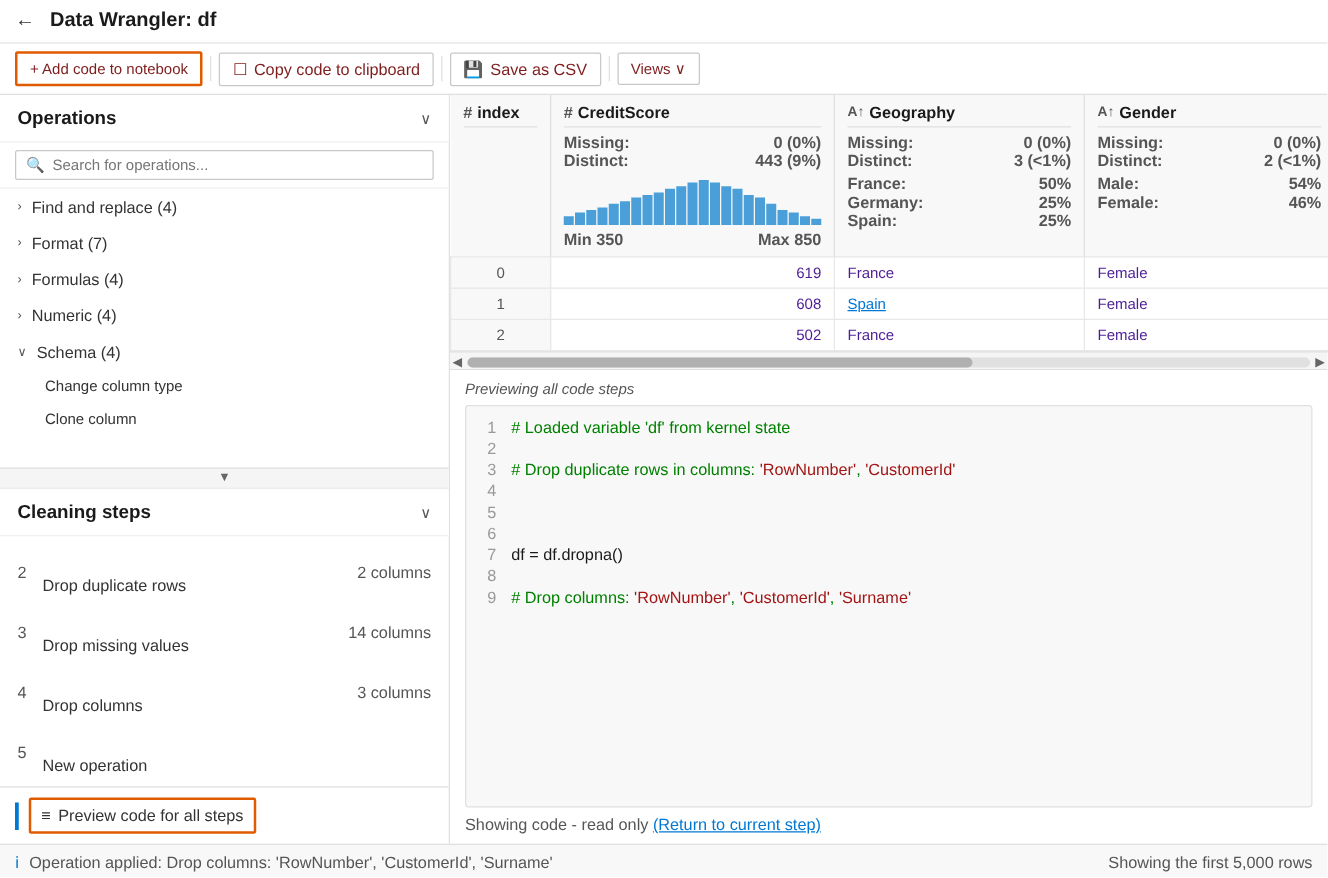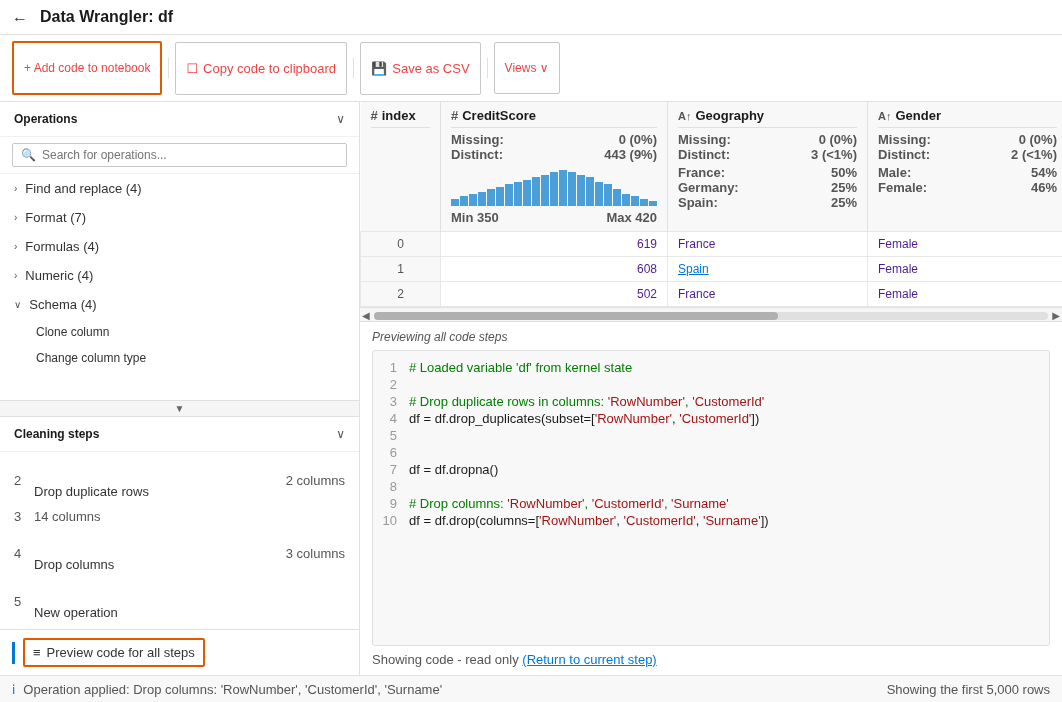--- a/index.html
+++ b/index.html
@@ -5,33 +5,33 @@
     * { box-sizing: border-box; margin: 0; padding: 0; font-family: 'Segoe UI', sans-serif; font-size: 13px; }
     body { background: #fff; width: 1062px; height: 702px; overflow: hidden; display: flex; flex-direction: column; }
 
     
     .header { display: flex; align-items: center; padding: 8px 12px; border-bottom: 1px solid #e0e0e0; gap: 8px; background: #fff; }
     .header-back { cursor: pointer; color: #333; font-size: 16px; margin-right: 4px; }
     .header-title { font-size: 16px; font-weight: 600; color: #1a1a1a; flex: 1; }
 
     
     .toolbar { display: flex; align-items: center; padding: 6px 12px; border-bottom: 1px solid #e0e0e0; gap: 2px; background: #fff; }
-    .toolbar-btn { display: flex; align-items: center; gap: 5px; padding: 18px 10px; border: 1px solid #c8c8c8; background: #fff; cursor: pointer; font-size: 12px; color: #ef4444; border-radius: 2px; }
+    .toolbar-btn { display: flex; align-items: center; gap: 5px; padding: 5px 10px; border: 1px solid #c8c8c8; background: #fff; cursor: pointer; font-size: 12px; color: #7f1d1d; border-radius: 2px; }
     .toolbar-btn.highlighted { border: 2px solid #e05b00; }
     .toolbar-sep { width: 1px; height: 20px; background: #e0e0e0; margin: 0 4px; }
 
     
     .main { display: flex; flex: 1; overflow: hidden; }
 
     
     .left-panel { width: 360px; min-width: 360px; border-right: 1px solid #e0e0e0; display: flex; flex-direction: column; overflow: hidden; }
 
     
     .section-header { display: flex; align-items: center; justify-content: space-between; padding: 10px 14px; background: #fff; border-bottom: 1px solid #f0f0f0; }
-    .section-title { font-size: 12px; font-weight: 600; color: #1a1a1a; }
+    .section-title { font-size: 15px; font-weight: 600; color: #1a1a1a; }
     .chevron { font-size: 12px; color: #555; cursor: pointer; }
 
     .search-box { padding: 6px 12px; border-bottom: 1px solid #f0f0f0; }
     .search-input-inner { width: 100%; border: none; outline: none; font-size: 12px; color: #555; }
     .ops-item { display: flex; align-items: center; padding: 7px 14px; cursor: pointer; color: #333; }
     .ops-chevron { font-size: 10px; color: #555; margin-right: 8px; }
     .ops-label { font-size: 13px; }
     .ops-sub-item { padding: 6px 14px 6px 36px; cursor: pointer; color: #333; font-size: 12px; }
 
     
@@ -146,39 +146,40 @@
           <span class="ops-label">Formulas (4)</span>
         </div>
         <div class="ops-item">
           <span class="ops-chevron">›</span>
           <span class="ops-label">Numeric (4)</span>
         </div>
         <div class="ops-item">
           <span class="ops-chevron">∨</span>
           <span class="ops-label">Schema (4)</span>
         </div>
+        <div class="ops-sub-item">Change column type</div>
         <div class="ops-sub-item">Clone column</div>
-        <div class="ops-sub-item">Change column type</div>
       </div>
       <div class="left-ops-arrow">▼</div>
     </div>
 
     <div class="cleaning-section">
       <div class="section-header">
         <span class="section-title">Cleaning steps</span>
         <span class="chevron">∨</span>
       </div>
       <div class="cleaning-list">
         <div class="cleaning-item">
           <span class="step-num">2</span>
           <span class="step-name">Drop duplicate rows</span>
           <span class="step-detail">2 columns</span>
         </div>
         <div class="cleaning-item">
           <span class="step-num">3</span>
+          <span class="step-name">Drop missing values</span>
           <span class="step-detail">14 columns</span>
         </div>
         <div class="cleaning-item">
           <span class="step-num">4</span>
           <span class="step-name">Drop columns</span>
           <span class="step-detail">3 columns</span>
         </div>
         <div class="cleaning-item">
           <span class="step-num">5</span>
           <span class="step-name">New operation</span>
@@ -245,21 +246,21 @@
                       <div class="bar" style="height: 24px; background: rgb(74, 159, 216);"></div>
                       <div class="bar" style="height: 21.6px; background: rgb(74, 159, 216);"></div>
                       <div class="bar" style="height: 16.8px; background: rgb(74, 159, 216);"></div>
                       <div class="bar" style="height: 12px; background: rgb(74, 159, 216);"></div>
                       <div class="bar" style="height: 9.6px; background: rgb(74, 159, 216);"></div>
                       <div class="bar" style="height: 7.2px; background: rgb(74, 159, 216);"></div>
                       <div class="bar" style="height: 4.8px; background: rgb(74, 159, 216);"></div>
                     </div>
                   <div class="col-stats-row" style="margin-top:2px;">
                     <span>Min 350</span>
-                    <span>Max 420</span>
+                    <span>Max 850</span>
                   </div>
                 </div>
               </div>
             </th>
             <th class="col-header" style="min-width:200px;">
               <div class="col-header-inner">
                 <div class="col-header-title">
                   <span style="color:#555; font-size:11px;">A↑</span>
                   <span>Geography</span>
                 </div>
@@ -360,44 +361,39 @@
         <div class="code-line">
           <span class="line-num">2</span>
           <span class="line-content"></span>
         </div>
         <div class="code-line">
           <span class="line-num">3</span>
           <span class="line-content code-comment"># Drop duplicate rows in columns: <span style="color:#a31515;">'RowNumber'</span>, <span style="color:#a31515;">'CustomerId'</span></span>
         </div>
         <div class="code-line">
           <span class="line-num">4</span>
-          <span class="line-content">df = df.drop_duplicates(subset=[<span style="color:#a31515;">'RowNumber'</span>, <span style="color:#a31515;">'CustomerId'</span>])</span>
         </div>
         <div class="code-line">
           <span class="line-num">5</span>
           <span class="line-content"></span>
         </div>
         <div class="code-line">
           <span class="line-num">6</span>
         </div>
         <div class="code-line">
           <span class="line-num">7</span>
           <span class="line-content">df = df.dropna()</span>
         </div>
         <div class="code-line">
           <span class="line-num">8</span>
           <span class="line-content"></span>
         </div>
         <div class="code-line">
           <span class="line-num">9</span>
           <span class="line-content code-comment"># Drop columns: <span style="color:#a31515;">'RowNumber'</span>, <span style="color:#a31515;">'CustomerId'</span>, <span style="color:#a31515;">'Surname'</span></span>
-        </div>
-        <div class="code-line">
-          <span class="line-num">10</span>
-          <span class="line-content">df = df.drop(columns=[<span style="color:#a31515;">'RowNumber'</span>, <span style="color:#a31515;">'CustomerId'</span>, <span style="color:#a31515;">'Surname'</span>])</span>
         </div>
       </div>
       <div class="code-footer">
         <span>Showing code - read only </span>
         <span class="code-footer-link">(Return to current step)</span>
       </div>
     </div>
 
   </div>
 </div>

